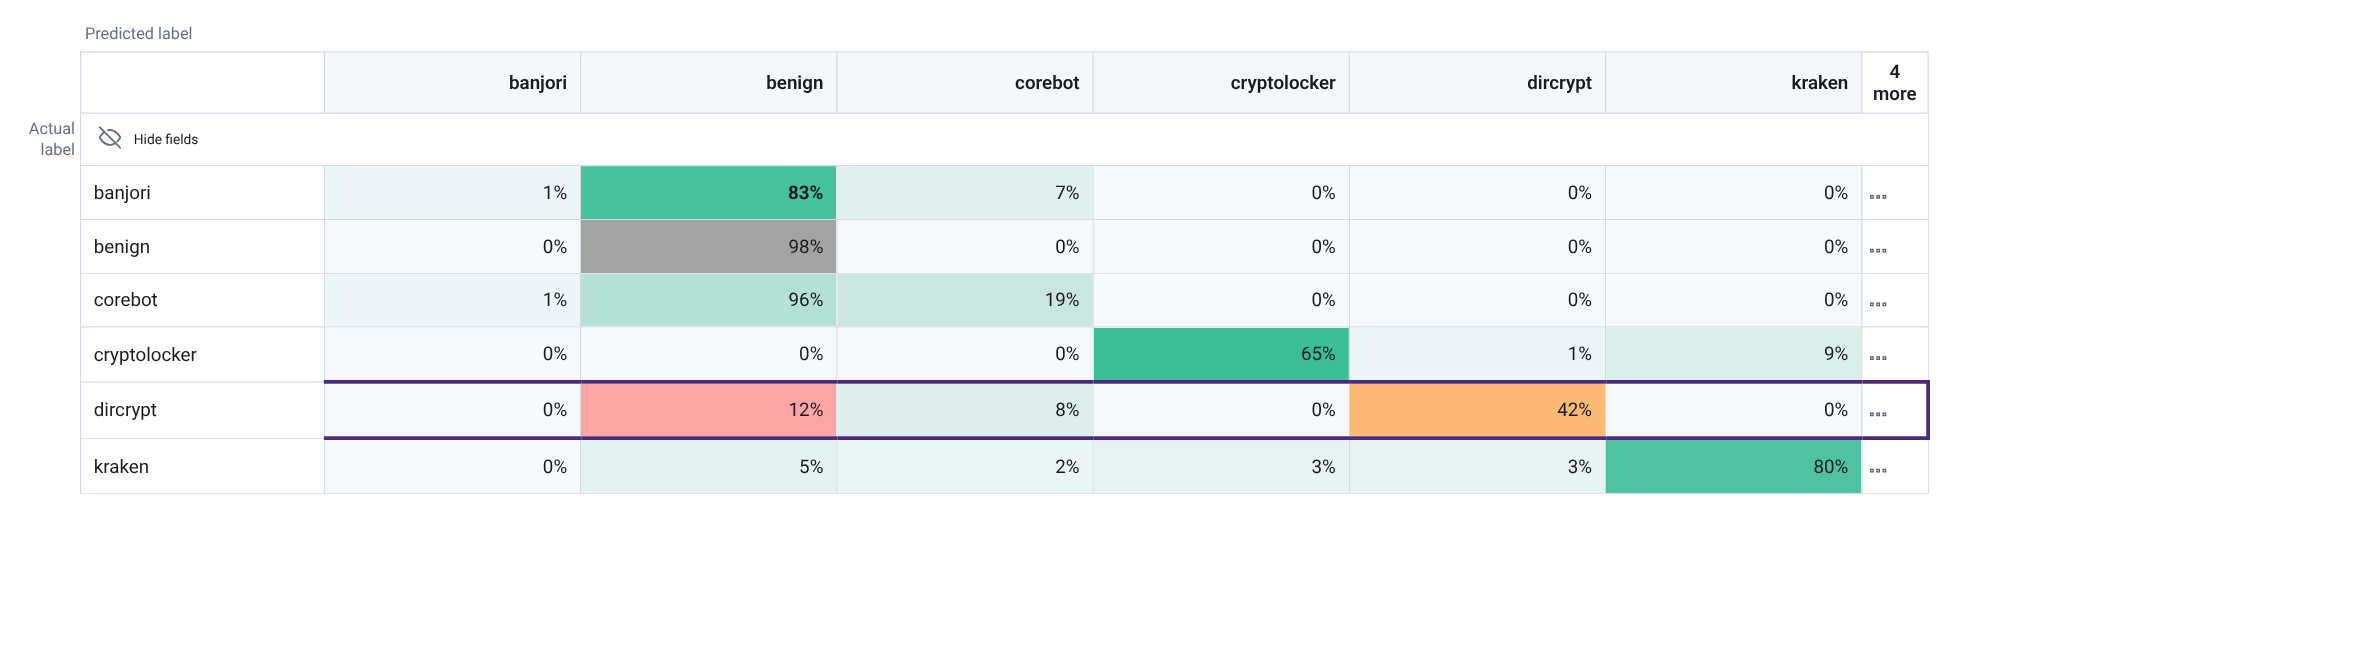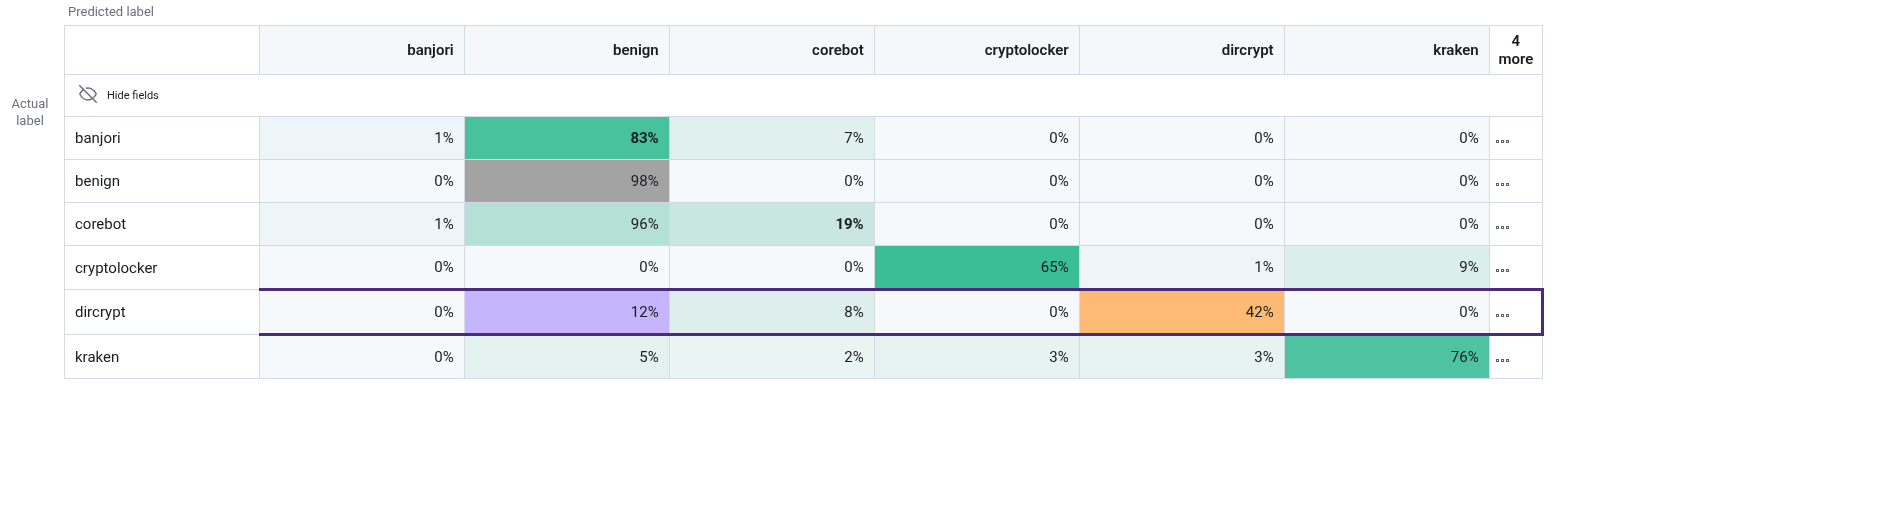--- a/index.html
+++ b/index.html
@@ -7,37 +7,37 @@
     margin: 0;
     padding: 0;
     font-family: -apple-system, BlinkMacSystemFont, "Segoe UI", Roboto, Helvetica, Arial, sans-serif;
     font-size: 14px;
     color: #333;
     background: #fff;
   }
   .wrapper {
     width: 1896px;
     position: relative;
-    padding-top: 4px;
+    padding-top: 20px;
     padding-left: 64px;
   }
   .predicted-label {
     color: #69707d;
     font-size: 13px;
     margin: 0 0 6px 4px;
   }
   .actual-label {
     position: absolute;
     left: 0;
     top: 96px;
     color: #69707d;
     font-size: 13px;
     line-height: 1.3;
     width: 60px;
-    text-align: center;
+    text-align: right;
   }
   table.matrix {
     border-collapse: collapse;
     width: 1480px;
     border: 1px solid #d3dae6;
     table-layout: fixed;
   }
   .hide-fields-row td {
     border: 1px solid #d3dae6;
     background: #fff;
@@ -189,21 +189,21 @@
           <td class="more-cell"><span class="dots">
               <span></span>
               <span></span>
               <span></span>
             </span></td>
         </tr>
         <tr>
           <td class="rowhead">corebot</td>
           <td class="cellstart" style="background: rgb(238, 245, 249);">1%</td>
           <td style="background: rgb(180, 224, 213);">96%</td>
-          <td style="background: rgb(201, 231, 224); font-weight: bold;">19%</td>
+          <td style="background: rgb(201, 231, 224);">19%</td>
           <td style="background: rgb(246, 249, 252);">0%</td>
           <td style="background: rgb(246, 249, 252);">0%</td>
           <td style="background: rgb(246, 249, 252);">0%</td>
           <td class="more-cell"><span class="dots">
               <span></span>
               <span></span>
               <span></span>
             </span></td>
         </tr>
         <tr>
@@ -216,39 +216,39 @@
           <td style="background: rgb(218, 238, 234);">9%</td>
           <td class="more-cell"><span class="dots">
               <span></span>
               <span></span>
               <span></span>
             </span></td>
         </tr>
         <tr class="highlighted">
           <td class="rowhead">dircrypt</td>
           <td class="cellstart" style="background: rgb(246, 249, 252);">0%</td>
-          <td style="background: #c4b5fd;">12%</td>
+          <td style="background: #fca5a5;">12%</td>
           <td style="background: rgb(221, 238, 236);">8%</td>
           <td style="background: rgb(246, 249, 252);">0%</td>
           <td style="background: #fdba74;">42%</td>
           <td style="background: rgb(246, 249, 252);">0%</td>
           <td class="more-cell"><span class="dots">
               <span></span>
               <span></span>
               <span></span>
             </span></td>
         </tr>
         <tr>
           <td class="rowhead">kraken</td>
           <td class="cellstart" style="background: rgb(246, 249, 252);">0%</td>
           <td style="background: rgb(227, 241, 239);">5%</td>
           <td style="background: rgb(234, 244, 242);">2%</td>
           <td style="background: rgb(231, 243, 241);">3%</td>
           <td style="background: rgb(231, 243, 241);">3%</td>
-          <td style="background: rgb(79, 195, 161);">76%</td>
+          <td style="background: rgb(79, 195, 161);">80%</td>
           <td class="more-cell"><span class="dots">
               <span></span>
               <span></span>
               <span></span>
             </span></td>
         </tr>
       </tbody>
   </table>
 </div>
 

